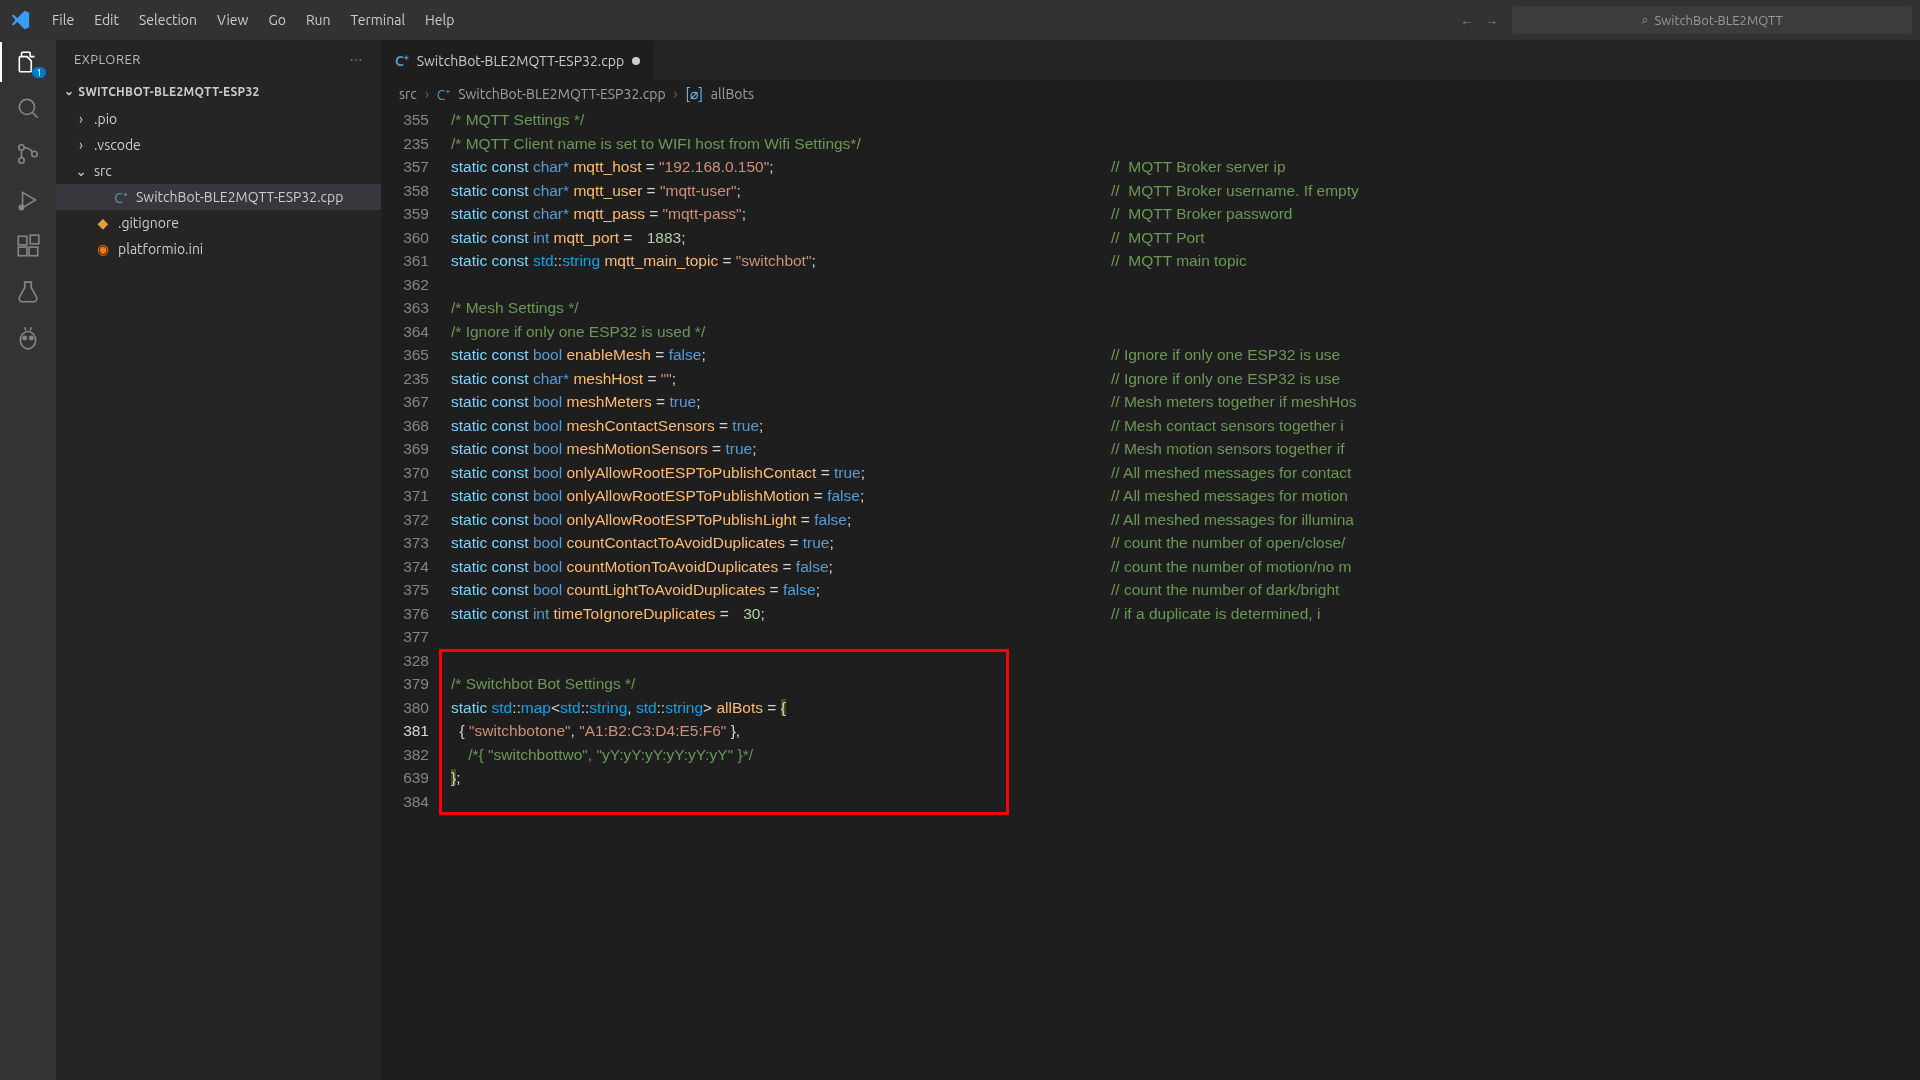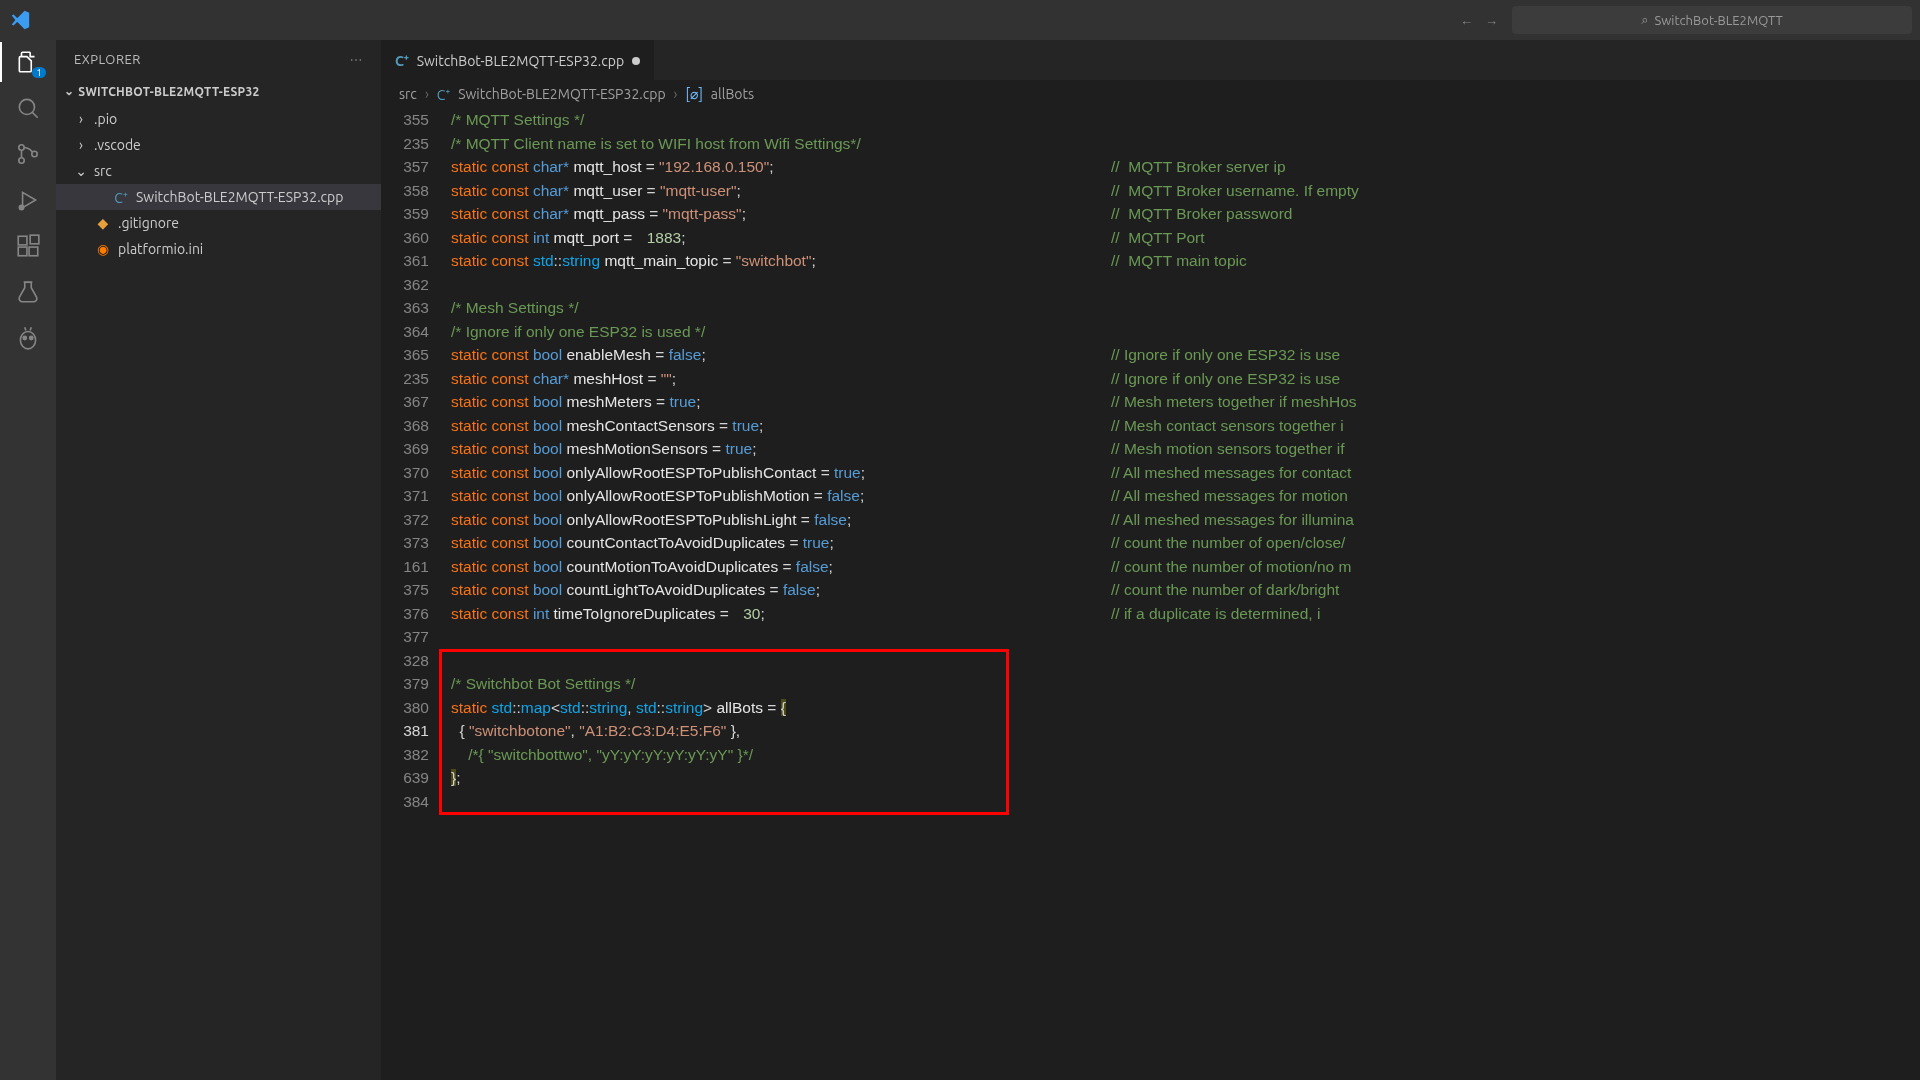--- a/index.html
+++ b/index.html
@@ -107,43 +107,53 @@
 .tab .dot { width:8px; height:8px; border-radius:50%; background:#ccc; }
 .breadcrumb { height: 28px; display:flex; align-items:center; padding-left: 18px; gap: 8px; color:#a0a0a0; font-size:14px; }
 .breadcrumb .sep { color:#666; }
 .code-area { flex:1; display:flex; overflow:hidden; font-family: Liberation Sans, sans-serif; font-size: 15.5px; line-height: 23.5px; position:relative; }
 .gutter { width: 70px; text-align:right; color:#858585; padding-right: 22px; user-select:none; }
 .gutter .ln { height: 23.5px; }
 .gutter .ln.active { color:#d7d7d7; }
 .code { flex:1; position:relative; white-space: pre; color:#d4d4d4; overflow:hidden; }
 .code .row { height: 23.5px; padding-left: 0; }
 .c-comment { color:#6a9955; }
-.c-kw { color:#f97316; }
+.c-kw { color:#7dd3fc; }
 .c-type { color:#569cd6; }
 .c-ns { color:#0ea5e9; }
-.c-var { color:#e5e5e5; }
+.c-var { color:#fdba74; }
 .c-str { color:#ce9178; }
 .c-num { color:#b5cea8;margin-left:10px; }
 .c-bool { color:#569cd6; }
 .highlight-box {
   position:absolute;
   border: 3px solid #ff0000;
   pointer-events:none;
 }
 .muted { color:#858585; }
 </style>
 </head>
 <body>
 
 <div class="title-bar">
   <div class="logo">
     <svg width="22" height="22" viewBox="0 0 24 24">
         <path fill="#3b9cf2" d="M17 2 7 12l10 10 5-2V4l-5-2zM3 7l4 5-4 5 2 1 6-6-6-6-2 1z"></path>
       </svg>
   </div>
+  <div id="menu-holder" style="display: flex;">
+      <div class="menu-item">File</div>
+      <div class="menu-item">Edit</div>
+      <div class="menu-item">Selection</div>
+      <div class="menu-item">View</div>
+      <div class="menu-item">Go</div>
+      <div class="menu-item">Run</div>
+      <div class="menu-item">Terminal</div>
+      <div class="menu-item">Help</div>
+    </div>
   <div class="title-spacer"></div>
   <div class="nav-arrows">
     <span>←</span>
     <span class="muted">→</span>
   </div>
   <div class="search-box">
     <span>⌕</span>
     <span>SwitchBot-BLE2MQTT</span>
   </div>
 </div>
@@ -273,21 +283,21 @@
           <div class="ln">364</div>
           <div class="ln">365</div>
           <div class="ln">235</div>
           <div class="ln">367</div>
           <div class="ln">368</div>
           <div class="ln">369</div>
           <div class="ln">370</div>
           <div class="ln">371</div>
           <div class="ln">372</div>
           <div class="ln">373</div>
-          <div class="ln">161</div>
+          <div class="ln">374</div>
           <div class="ln">375</div>
           <div class="ln">376</div>
           <div class="ln">377</div>
           <div class="ln">328</div>
           <div class="ln">379</div>
           <div class="ln">380</div>
           <div class="ln active">381</div>
           <div class="ln">382</div>
           <div class="ln">639</div>
           <div class="ln">384</div>

